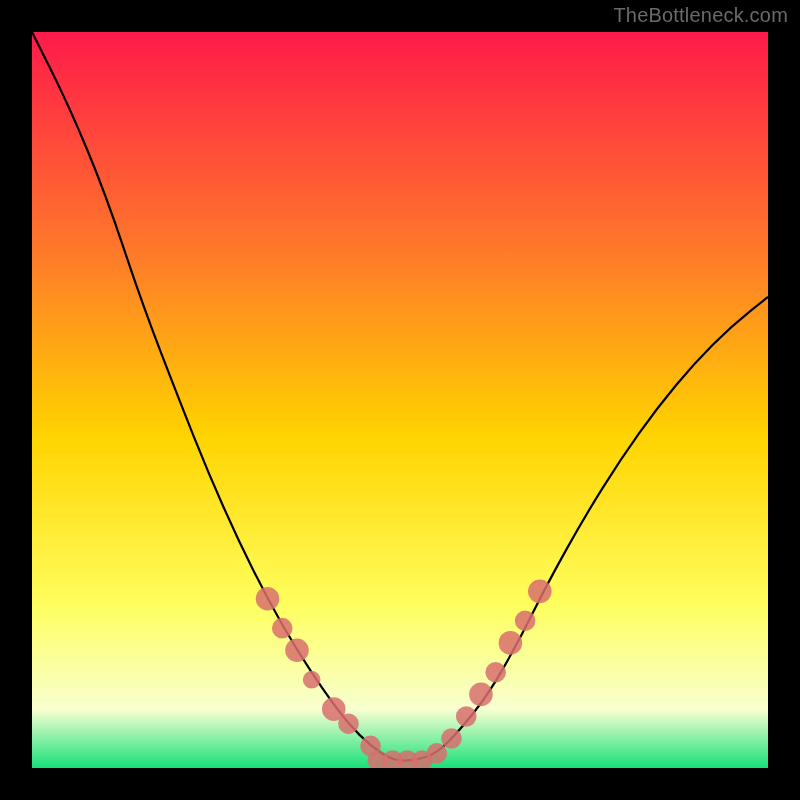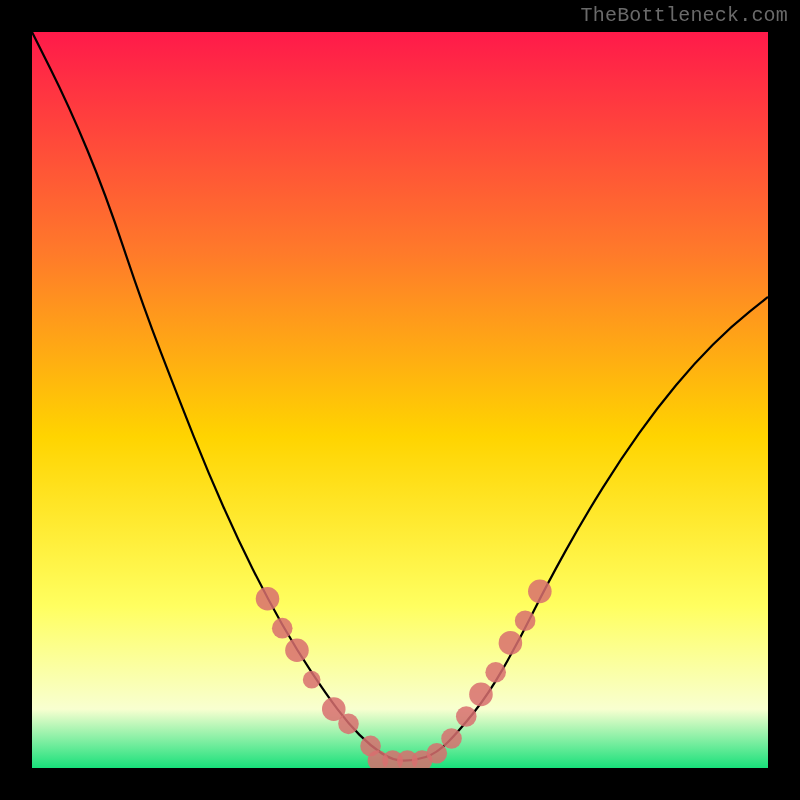--- a/index.html
+++ b/index.html
@@ -18,21 +18,20 @@
     background: #000;
   }
   .watermark {
     position: absolute;
     top: 4px;
     right: 12px;
     color: #6a6a6a;
     font-size: 20px;
     letter-spacing: 0.2px;
     user-select: none;
-    font-family: Liberation Mono, monospace;
   }
   .plot {
     position: absolute;
     left: 32px;
     top: 32px;
     width: 736px;
     height: 736px;
     overflow: hidden;
   }
   .plot svg {

